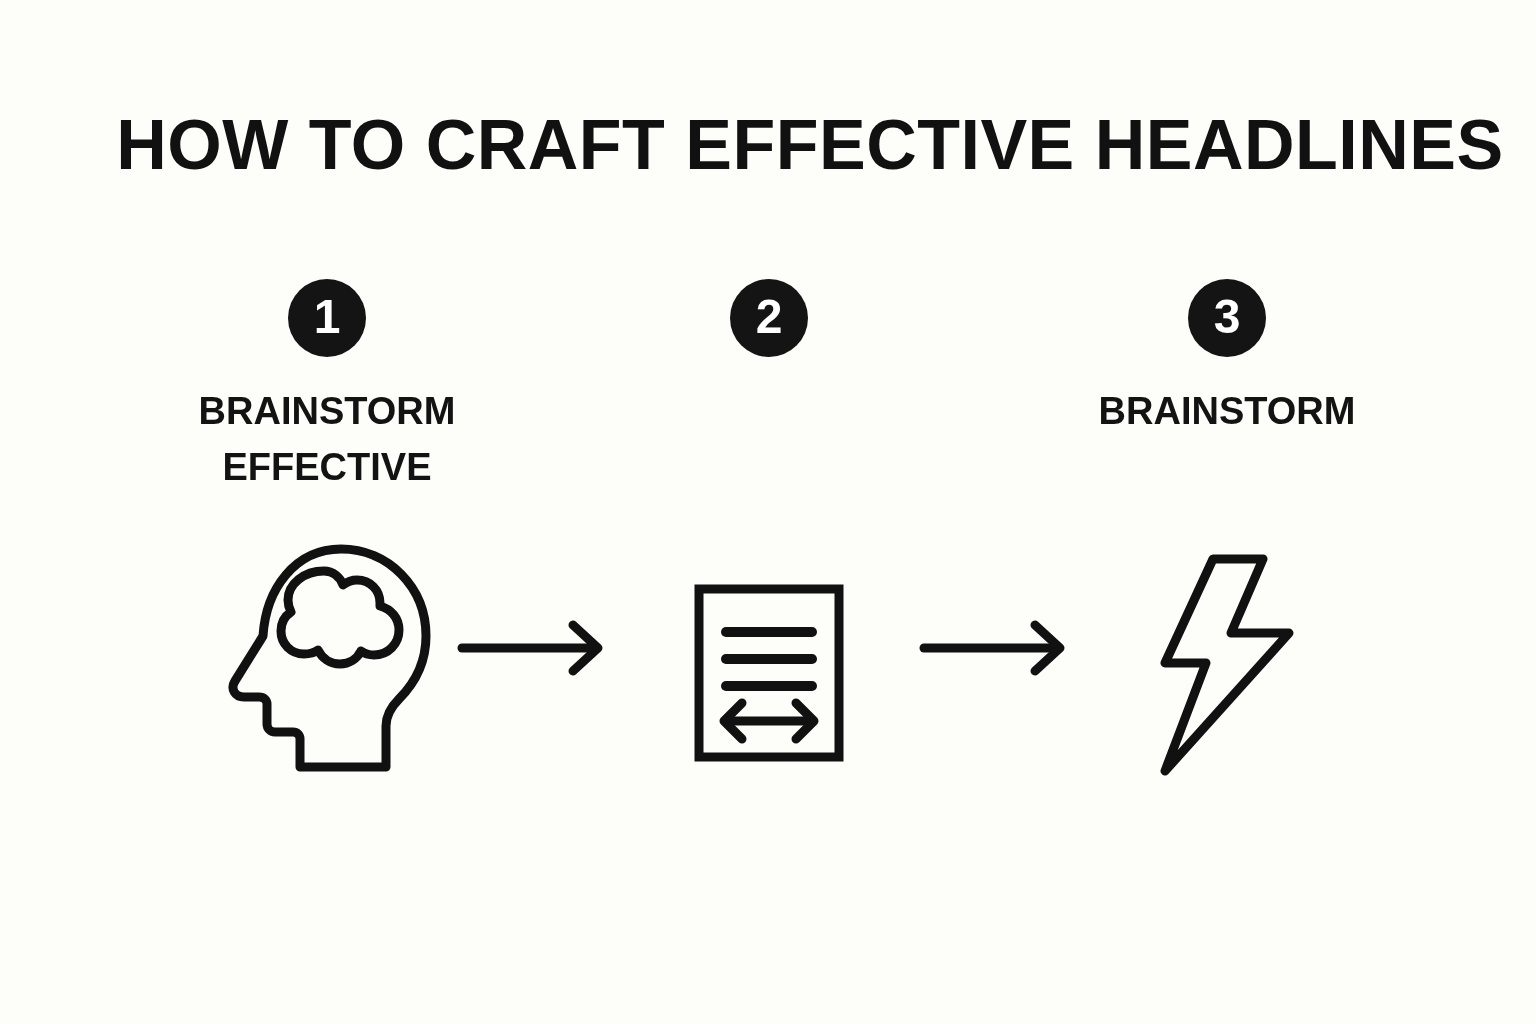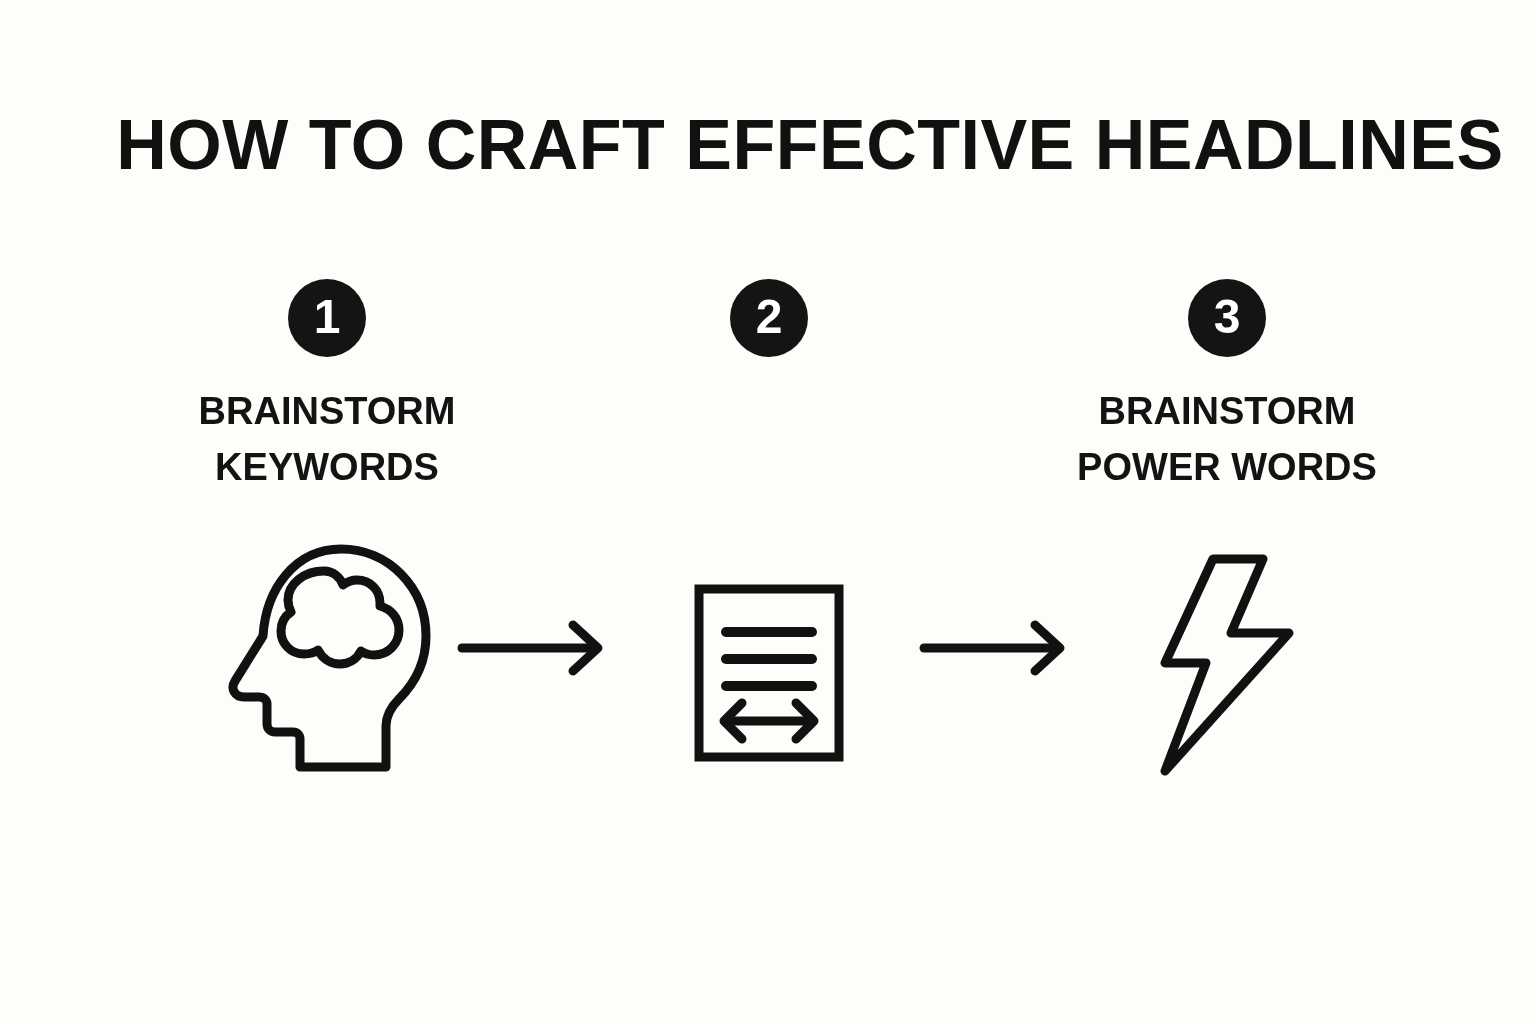--- a/index.html
+++ b/index.html
@@ -122,21 +122,21 @@
 
   <div class="steps">
 
     <div class="step step-1">
       <div class="badge">
         <span>1</span>
       </div>
 
       <div class="step-label">
         <div>BRAINSTORM</div>
-        <div>KEYWORDS</div>
+        <div>EFFECTIVE</div>
       </div>
 
       <div class="icon-wrap icon-head">
         <span>
           <svg width="208" height="228" viewBox="0 0 208 228" fill="none" stroke="#111111" stroke-width="9" stroke-linejoin="round" stroke-linecap="round">
             <path d="M118 5
                      C 165 5 203 43 203 92
                      C 203 118 192 139 176 155
                      C 167 164 163 172 163 182
                      L 163 223
@@ -198,21 +198,20 @@
       </div>
     </div>
 
     <div class="step step-3">
       <div class="badge">
         <span>3</span>
       </div>
 
       <div class="step-label">
         <div>BRAINSTORM</div>
-        <div>POWER WORDS</div>
       </div>
 
       <div class="icon-wrap icon-bolt">
         <span>
           <svg width="136" height="224" viewBox="0 0 136 224" fill="none" stroke="#111111" stroke-width="9" stroke-linejoin="round" stroke-linecap="round">
             <path d="M104 6
                      L 54 6
                      L 6 110
                      L 47 110
                      L 6 218

